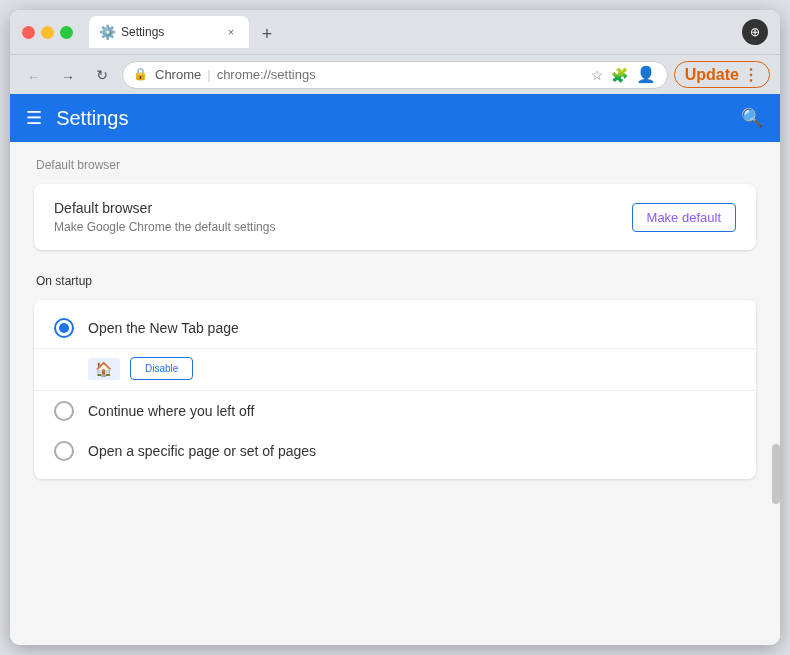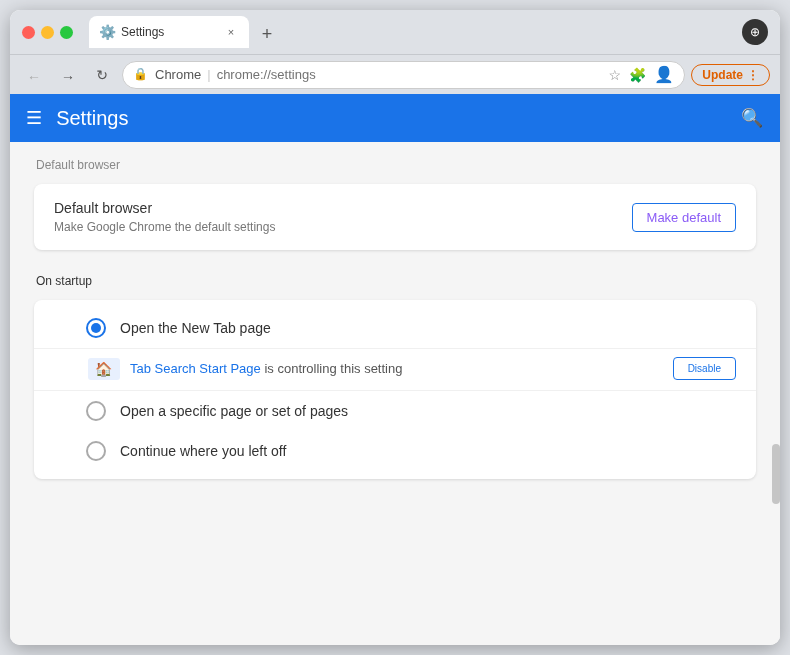--- a/index.html
+++ b/index.html
@@ -167,21 +167,21 @@
       align-items: center;
       gap: 8px;
       margin-left: auto;
     }
     .update-btn {
       background: transparent;
       border: 1.5px solid #e06000;
       color: #e06000;
       border-radius: 14px;
       padding: 3px 10px;
-      font-size: 12px;
+      font-size: 16px;
       font-weight: 600;
       cursor: pointer;
       display: flex;
       align-items: center;
       gap: 4px;
     }
     
     .settings-header {
       background: #1a73e8;
       height: 48px;
@@ -284,21 +284,20 @@
     }
     .startup-card {
       padding: 8px 0;
     }
     .startup-option {
       display: flex;
       align-items: center;
       padding: 10px 20px;
       gap: 14px;
       cursor: pointer;
-      margin-left: 32px;
     }
     .startup-option label {
       font-size: 14px;
       color: #333;
       cursor: pointer;
     }
     .radio-outer {
       width: 20px;
       height: 20px;
       border-radius: 50%;
@@ -482,35 +481,32 @@
           <div class="radio-outer selected">
             <div class="radio-inner"></div>
           </div>
           <label>Open the New Tab page</label>
         </div>
 
         <div class="tab-search-row">
           <div class="tab-search-icon-box">
             <span>🏠</span>
           </div>
-          <div class="tab-search-text">
-            <a href="#">Tab Search Start Page</a><span> is controlling this setting</span>
-          </div>
           <button class="disable-btn">Disable</button>
+        </div>
+
+        <div class="startup-option">
+          <div class="radio-outer"></div>
+          <label>Continue where you left off</label>
         </div>
 
         <div class="startup-option">
           <div class="radio-outer"></div>
           <label>Open a specific page or set of pages</label>
         </div>
-
-        <div class="startup-option">
-          <div class="radio-outer"></div>
-          <label>Continue where you left off</label>
-        </div>
       </div>
 
     </div>
 
     <div class="scrollbar-track">
       <div class="scrollbar-thumb"></div>
     </div>
   </div>
 </div>
 

